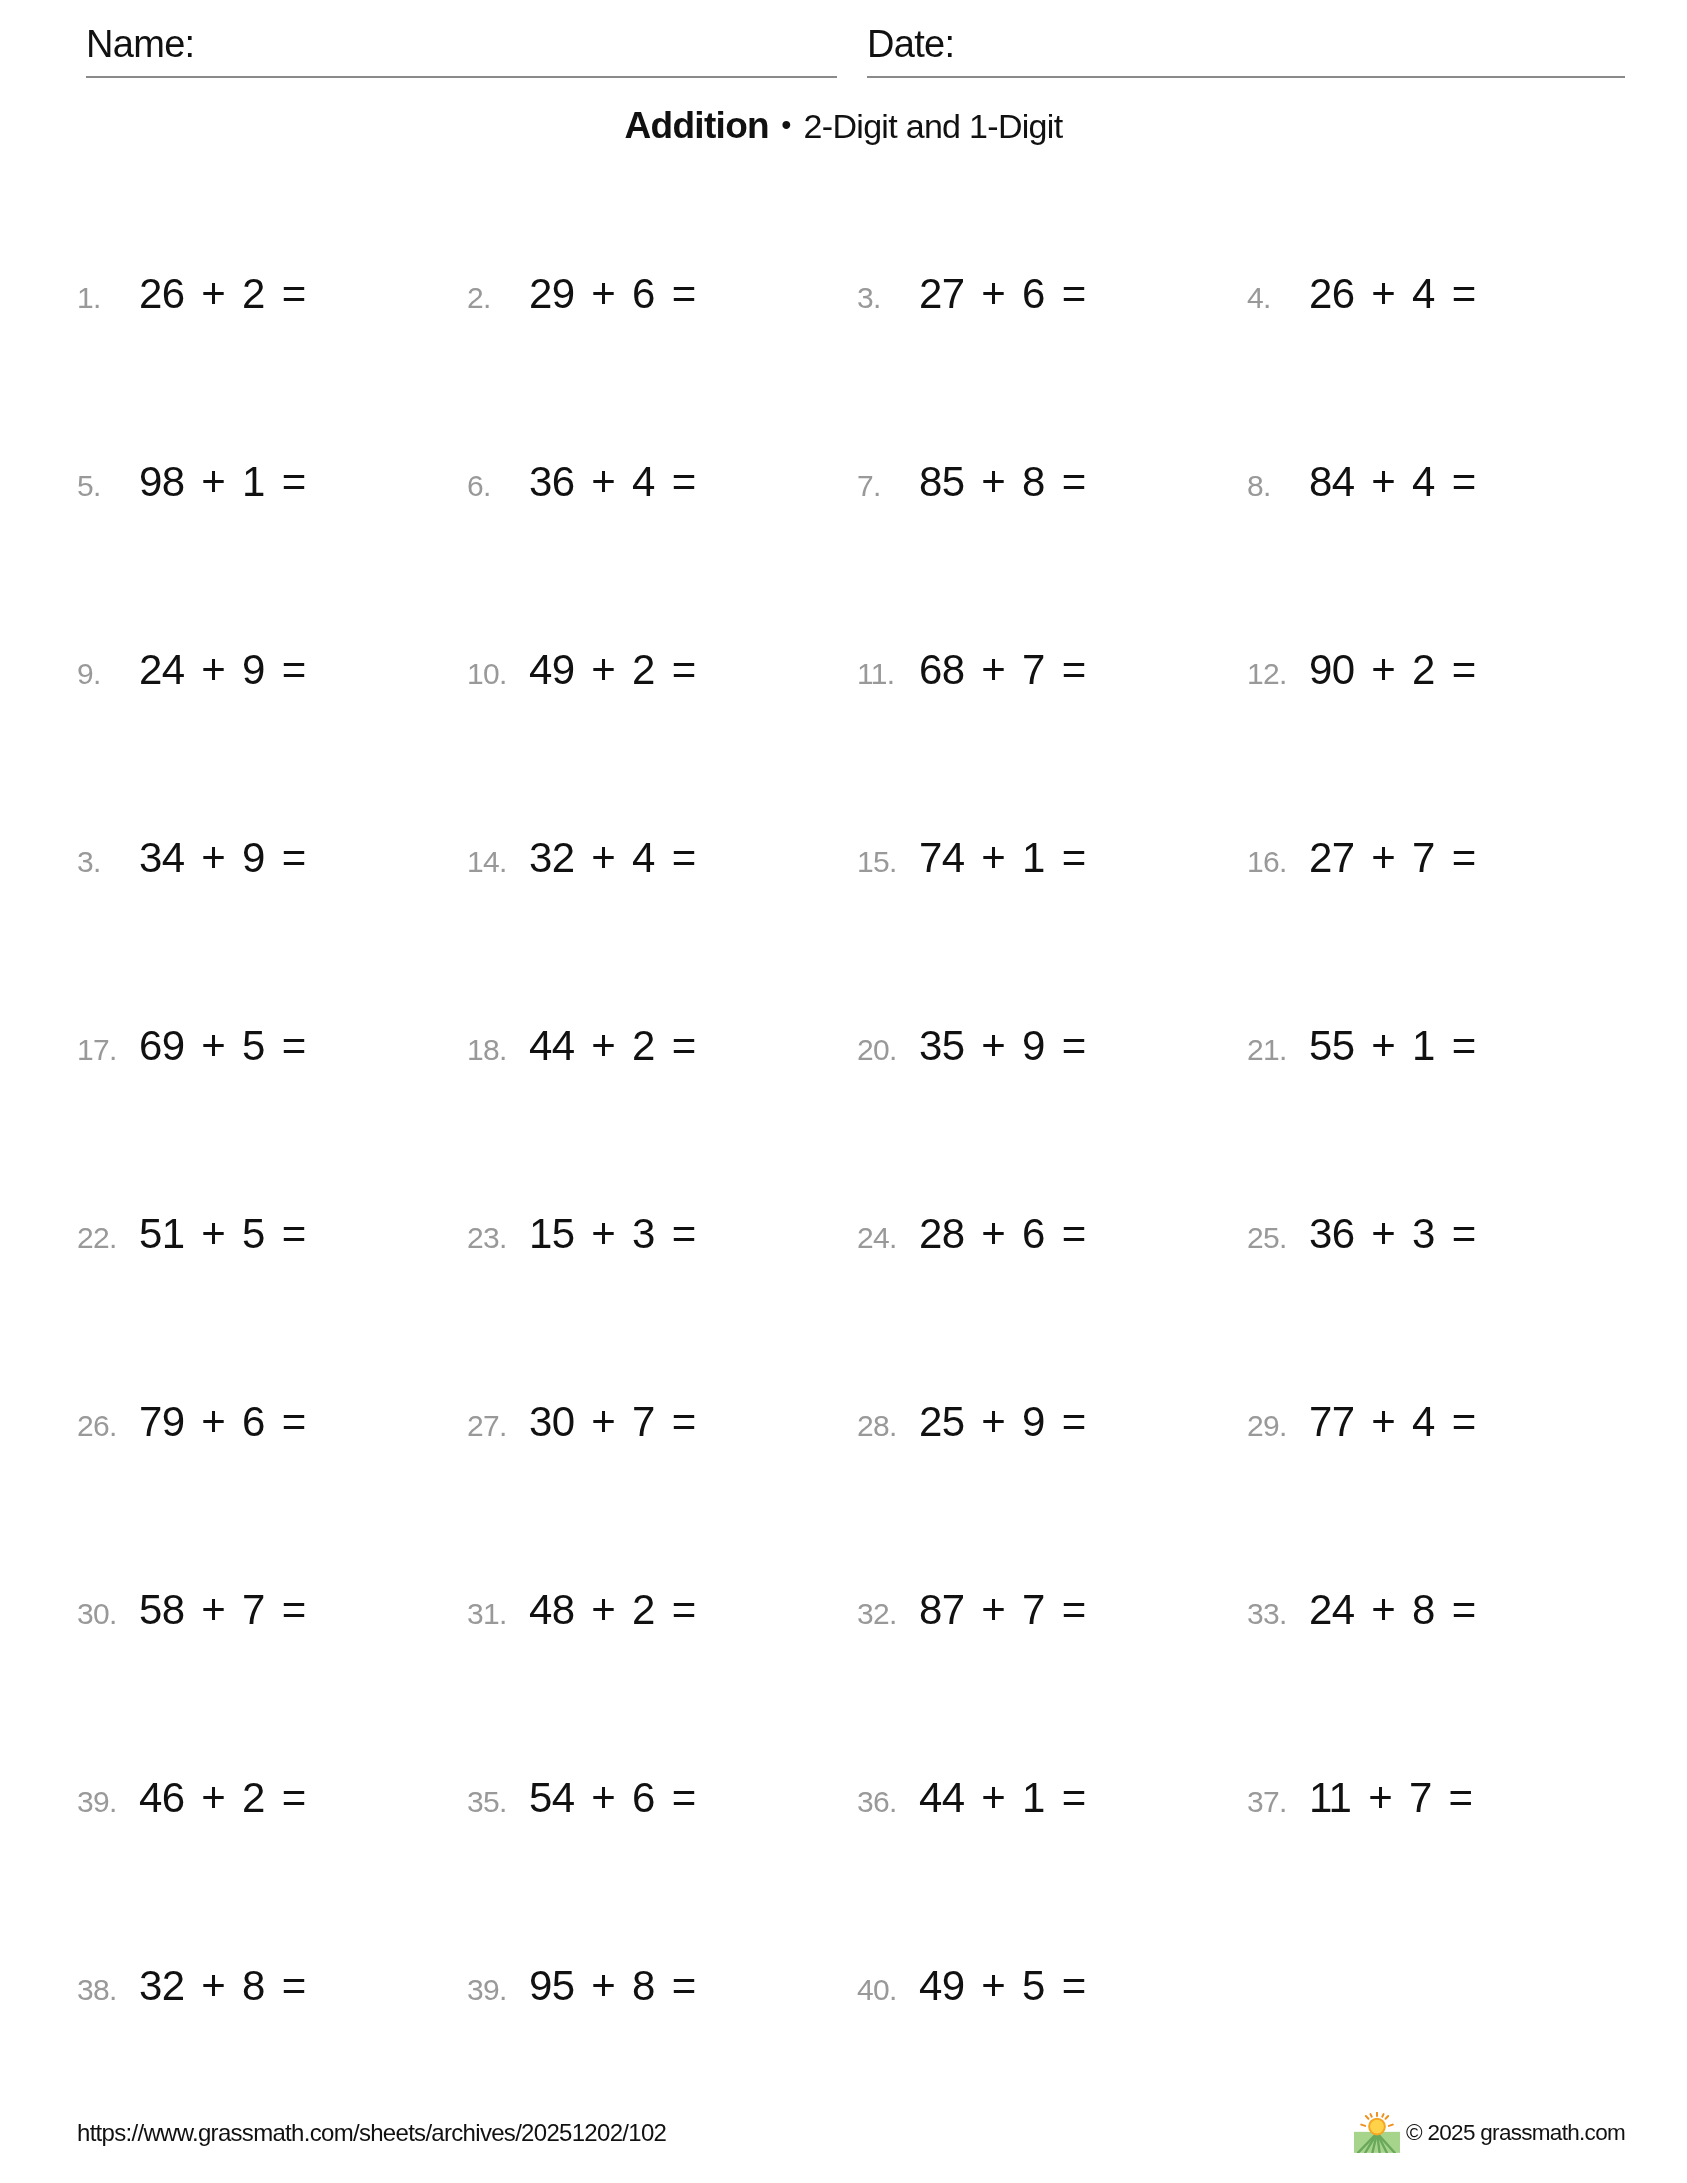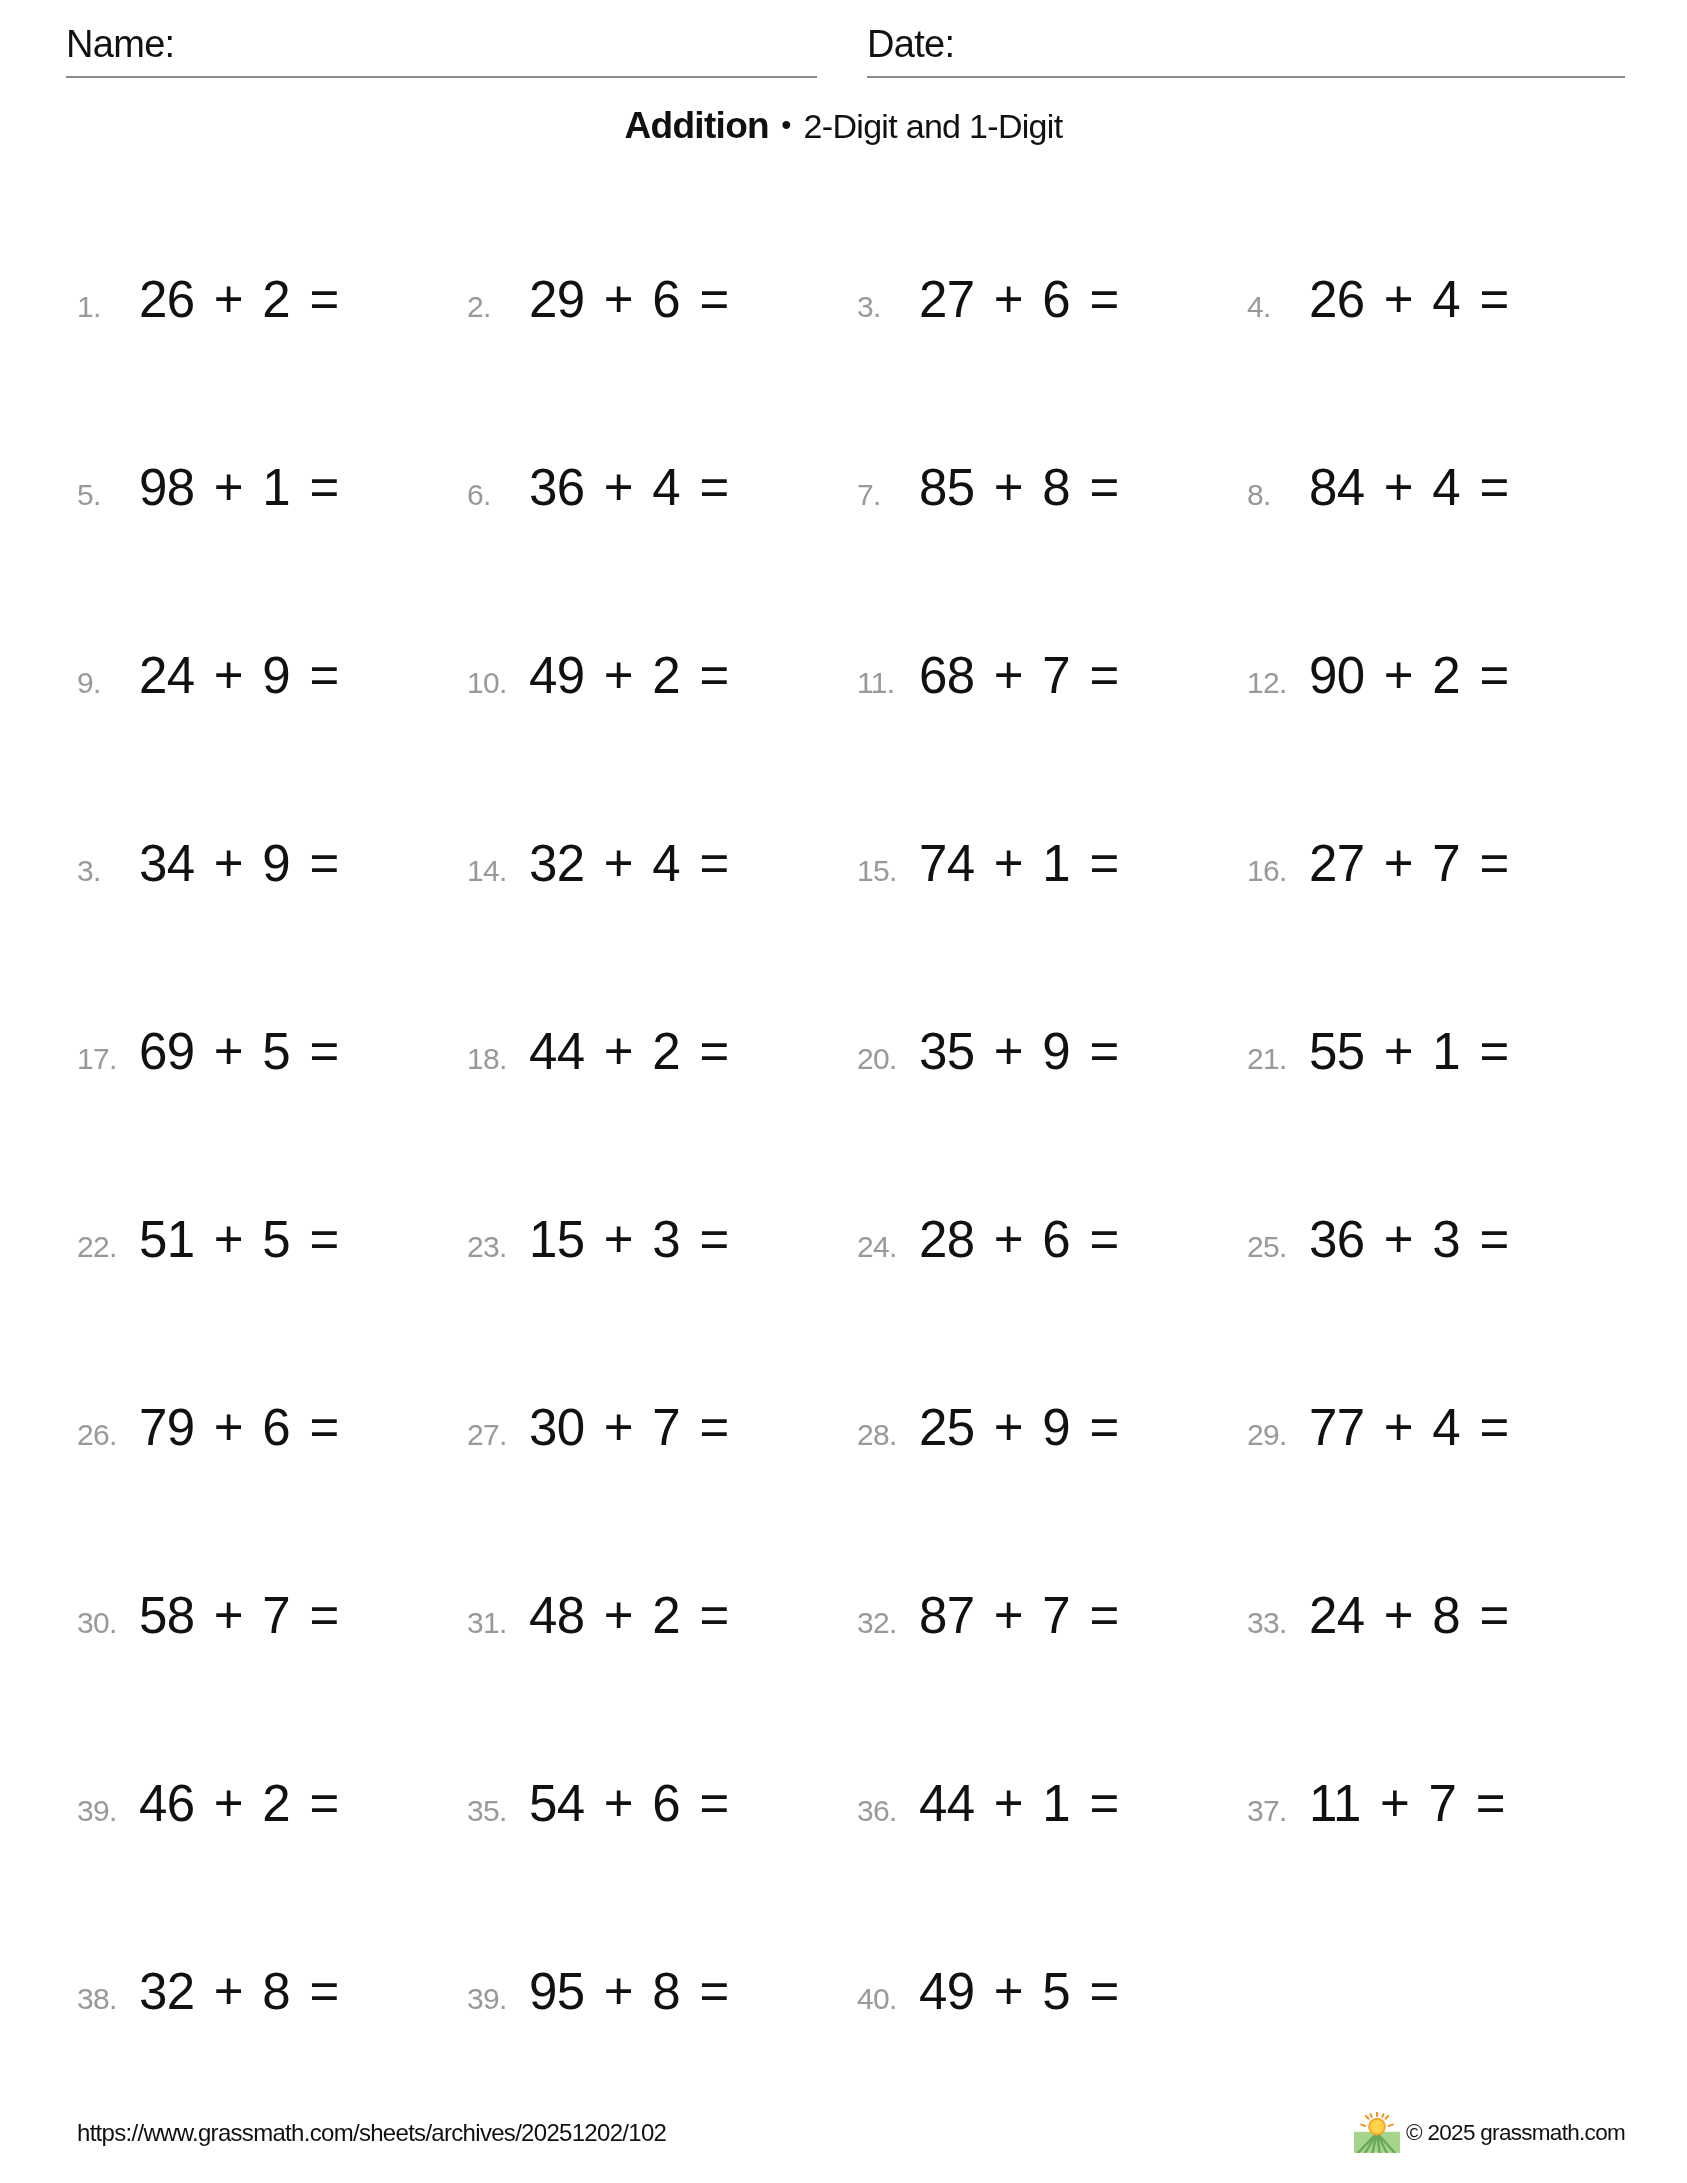--- a/index.html
+++ b/index.html
@@ -17,21 +17,21 @@
   .name-date-row {
     position: absolute;
     top: 22.5px; left: 66px; right: 62px;
     display: flex;
     justify-content: space-between;
   }
   .field {
     border-bottom: 2px solid #8a8a8a;
     padding-bottom: 10.6px;
   }
-  .field-name { width: 751px; }
+  .field-name { width: 751px; margin-left: 20px; }
   .field-date { width: 758px; }
   .field-label {
     font-size: 38px;
     letter-spacing: -0.7px;
     color: #111111;
   }
 
   
   .title-row {
     position: absolute;
@@ -57,21 +57,21 @@
     align-items: baseline;
   }
   .p-num {
     width: 62px;
     flex: 0 0 62px;
     font-size: 30px;
     color: #999999;
     letter-spacing: -0.7px;
   }
   .p-expr {
-    font-size: 51px;
+    font-size: 42px;
     color: #111111;
     letter-spacing: -0.7px;
     word-spacing: 6px;
     white-space: nowrap;
   }
 
   
   .footer {
     position: absolute;
     left: 77px; right: 62px;

